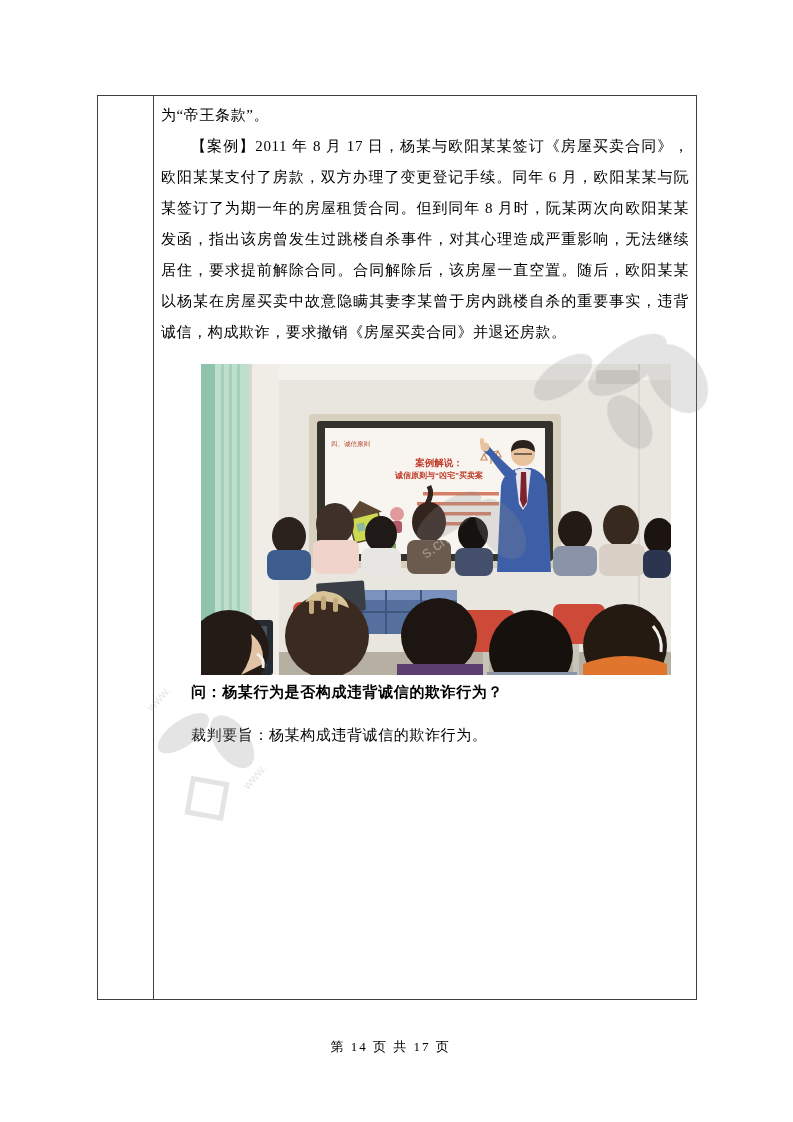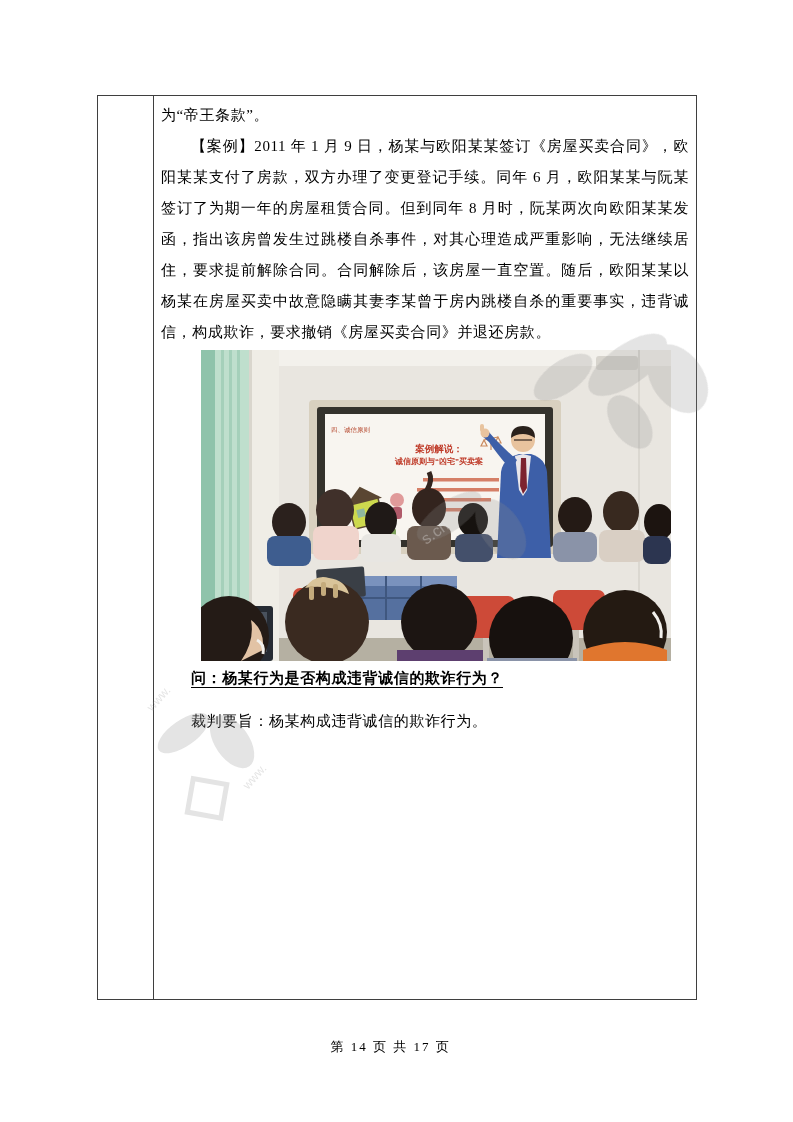--- a/index.html
+++ b/index.html
@@ -16,48 +16,47 @@
   }
   .cell-left{width:55px;flex:0 0 55px;border-right:1px solid #3f3f3f;}
   .cell-right{flex:1;padding:4px 7px 0 7px;overflow:hidden;}
   .para{
     margin:0;font-size:15px;line-height:31px;
     text-align:justify;letter-spacing:0.6px;
   }
   .indent{text-indent:2em;}
   .bu{
     font-weight:bold;
-    text-decoration:underline;
     text-decoration-thickness:1.4px;
     text-underline-offset:4px;
   }
   .verdict{margin-top:12px;}
   .photo-wrap{
-    width:470px;height:311px;margin:2px 0 2px 40px;
+    width:470px;height:311px;margin:16px 0 2px 40px;
     position:relative;overflow:hidden;
   }
   .photo-wrap svg{display:block;}
   .footer{
     position:absolute;left:0;top:1038px;width:781px;
     text-align:center;font-size:13px;letter-spacing:2px;
   }
   .watermark{
     position:absolute;left:0;top:0;width:793px;height:1122px;
     pointer-events:none;z-index:9;
   }
 </style>
 </head>
 <body>
 
 <div class="doc-table">
   <div class="cell-left"></div>
   <div class="cell-right">
 
     <p class="para">为“帝王条款”。</p>
-    <p class="para indent">【案例】2011 年 1 月 9 日，杨某与欧阳某某签订《房屋买卖合同》，欧阳某某支付了房款，双方办理了变更登记手续。同年 6 月，欧阳某某与阮某签订了为期一年的房屋租赁合同。但到同年 8 月时，阮某两次向欧阳某某发函，指出该房曾发生过跳楼自杀事件，对其心理造成严重影响，无法继续居住，要求提前解除合同。合同解除后，该房屋一直空置。随后，欧阳某某以杨某在房屋买卖中故意隐瞒其妻李某曾于房内跳楼自杀的重要事实，违背诚信，构成欺诈，要求撤销《房屋买卖合同》并退还房款。</p>
+    <p class="para indent">【案例】2011 年 8 月 17 日，杨某与欧阳某某签订《房屋买卖合同》，欧阳某某支付了房款，双方办理了变更登记手续。同年 6 月，欧阳某某与阮某签订了为期一年的房屋租赁合同。但到同年 8 月时，阮某两次向欧阳某某发函，指出该房曾发生过跳楼自杀事件，对其心理造成严重影响，无法继续居住，要求提前解除合同。合同解除后，该房屋一直空置。随后，欧阳某某以杨某在房屋买卖中故意隐瞒其妻李某曾于房内跳楼自杀的重要事实，违背诚信，构成欺诈，要求撤销《房屋买卖合同》并退还房款。</p>
 
     <div class="photo-wrap">
       <svg width="470" height="311" viewBox="0 0 470 311" xmlns="http://www.w3.org/2000/svg">
 
         <g>
           <rect x="0" y="0" width="470" height="311" fill="#e9e6e0"></rect>
           <rect x="0" y="0" width="470" height="16" fill="#f3f1ec"></rect>
           <rect x="395" y="6" width="42" height="14" rx="3" fill="#d7d4cd"></rect>
           <rect x="437" y="0" width="2" height="311" fill="#dbd8d1"></rect>
           <rect x="0" y="288" width="470" height="23" fill="#b5b0a2"></rect>

